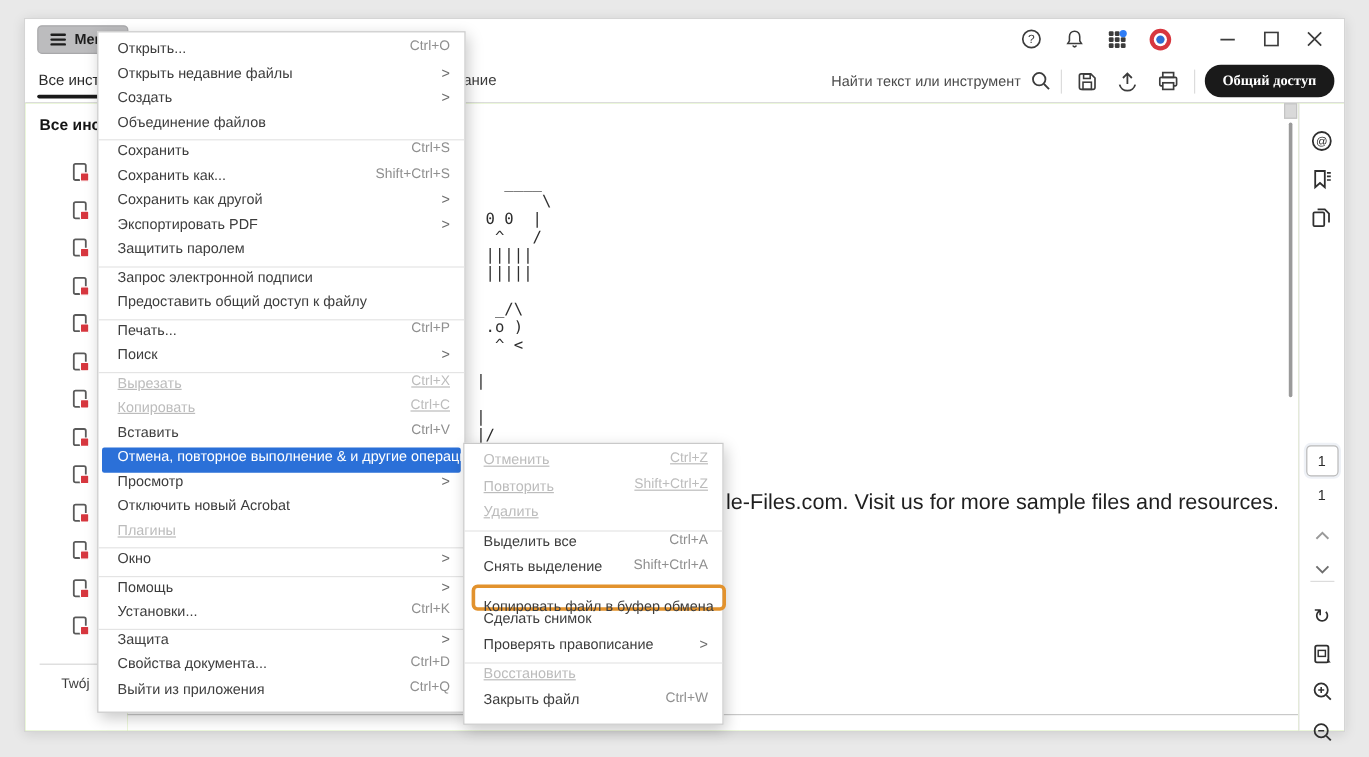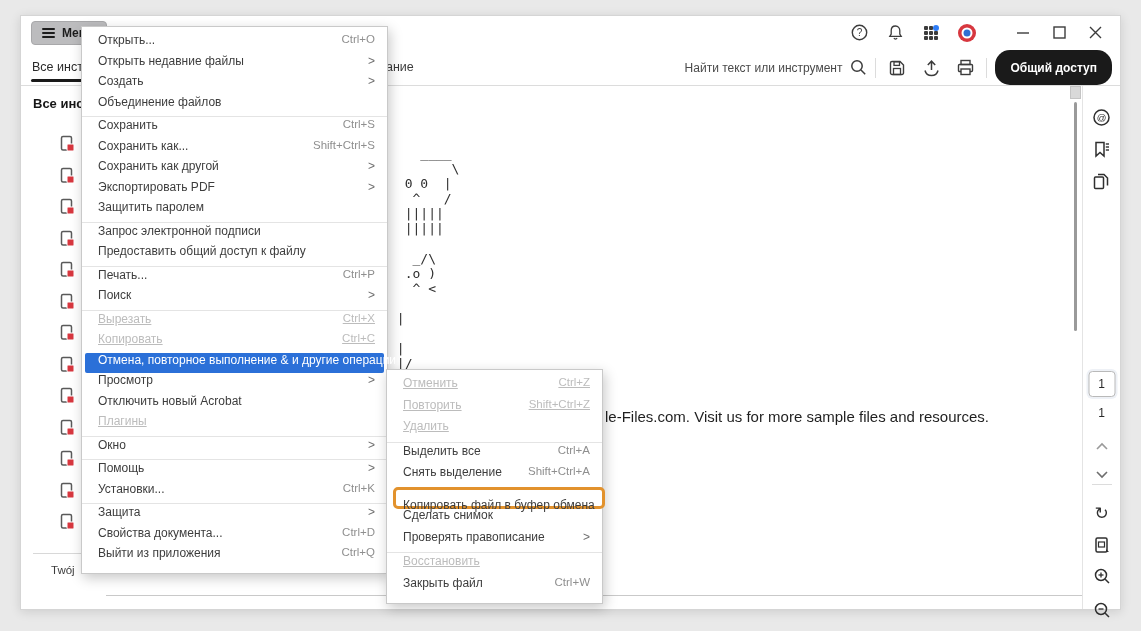--- a/index.html
+++ b/index.html
@@ -25,40 +25,40 @@
   
   .toolbar { position:absolute; left:0; top:33px; right:0; height:37px; background:#fff;
              border-bottom:1px solid #dcdcdc; display:flex; align-items:center; }
   .tab { font-size:12.5px; color:#2a2a2a; position:absolute; top:11px; white-space:nowrap; cursor:pointer; }
   .tab-all { left:11px; font-weight:normal; }
   .tab-underline { position:absolute; left:10px; top:30px; width:101px; height:3px; background:#1a1a1a; border-radius:2px; }
   .tab-frag { left:365px; color:#3c3c3c; }
   .toolbar-right { position:absolute; right:8px; top:0; height:37px; display:flex; align-items:center; gap:8px; }
   .search-box { display:flex; align-items:center; gap:8px; font-size:12px; color:#4a4a4a; cursor:pointer; }
   .v-sep { width:1px; height:20px; background:#dcdcdc; }
-  .share-pill { background:#1a1a1a; color:#fff; font-size:12px; font-weight:bold; height:35px;
-                border-radius:15px; display:flex; align-items:center; padding:0 15px; cursor:pointer; }
+  .share-pill { background:#1a1a1a; color:#fff; font-size:12px; font-weight:bold; height:27px;
+                border-radius:15px; display:flex; align-items:center; padding:0 15px; cursor:pointer;font-family:Liberation Serif, serif; }
 
   
   .body { position:absolute; left:0; top:70px; right:0; bottom:0; background:#84cc16; }
 
   
   .sidebar { position:absolute; left:0; top:0; width:85px; bottom:0; background:#fff; overflow:hidden; }
   .sb-heading { position:absolute; left:12px; top:10px; font-size:13px; font-weight:bold; color:#161616; white-space:nowrap; }
   .sb-list { position:absolute; left:16px; top:42px; width:85px; }
   .sb-item { height:31.5px; display:flex; align-items:center; gap:9px; padding-left:23px; cursor:pointer; white-space:nowrap; }
   .sb-item .lbl { font-size:11.5px; color:#3c3c3c; }
   .sb-divider { position:absolute; left:12px; top:467px; width:66px; height:1px; background:#d8d8d8; }
   .sb-footer { position:absolute; left:30px; top:478px; font-size:11.5px; color:#3c3c3c; }
 
   
   .doc { position:absolute; left:85px; top:0; right:38px; bottom:0; background:#fff; overflow:hidden; }
   .ascii { position:absolute; left:283px; top:60px; font-family:"DejaVu Sans Mono", monospace;
            font-size:13px; line-height:15px; color:#2e2e2e; white-space:pre; }
-  .doc-text { position:absolute; left:499px; top:322px; font-size:15px; color:#1f1f1f; white-space:nowrap; }
+  .doc-text { position:absolute; left:499px; top:322px; font-size:18px; color:#1f1f1f; white-space:nowrap; }
   .page-edge { position:absolute; left:0; right:0; top:509px; height:1px; background:#c9c9c9; }
 
   
   .scroll-box { position:absolute; right:39px; top:0; width:11px; height:13px; background:#d9d9d9; border:1px solid #c4c4c4; }
   .scroll-thumb { position:absolute; right:43px; top:16px; width:3px; height:229px; background:#9a9a9a; border-radius:2px; cursor:pointer; }
 
   
   .rail { position:absolute; right:0; top:0; width:38px; bottom:0; background:#fff; border-left:1px solid #e4e4e4; }
   .rail-icon { position:absolute; left:50%; transform:translateX(-50%); width:24px; height:24px;
                display:flex; align-items:center; justify-content:center; cursor:pointer; }
@@ -442,20 +442,24 @@
       </div>
       <div class="menu-sep"></div>
       <div class="menu-item disabled">
         <span class="mi-label">Вырезать</span>
         <span class="mi-right">Ctrl+X</span>
       </div>
       <div class="menu-item disabled">
         <span class="mi-label">Копировать</span>
         <span class="mi-right">Ctrl+C</span>
       </div>
+      <div class="menu-item">
+        <span class="mi-label">Вставить</span>
+        <span class="mi-right">Ctrl+V</span>
+      </div>
       <div class="menu-item highlighted">
         <span class="mi-label">Отмена, повторное выполнение &amp; и другие операции</span>
         <span class="mi-right arrow">&gt;</span>
       </div>
       <div class="menu-item">
         <span class="mi-label">Просмотр</span>
         <span class="mi-right arrow">&gt;</span>
       </div>
       <div class="menu-item">
         <span class="mi-label">Отключить новый Acrobat</span>

